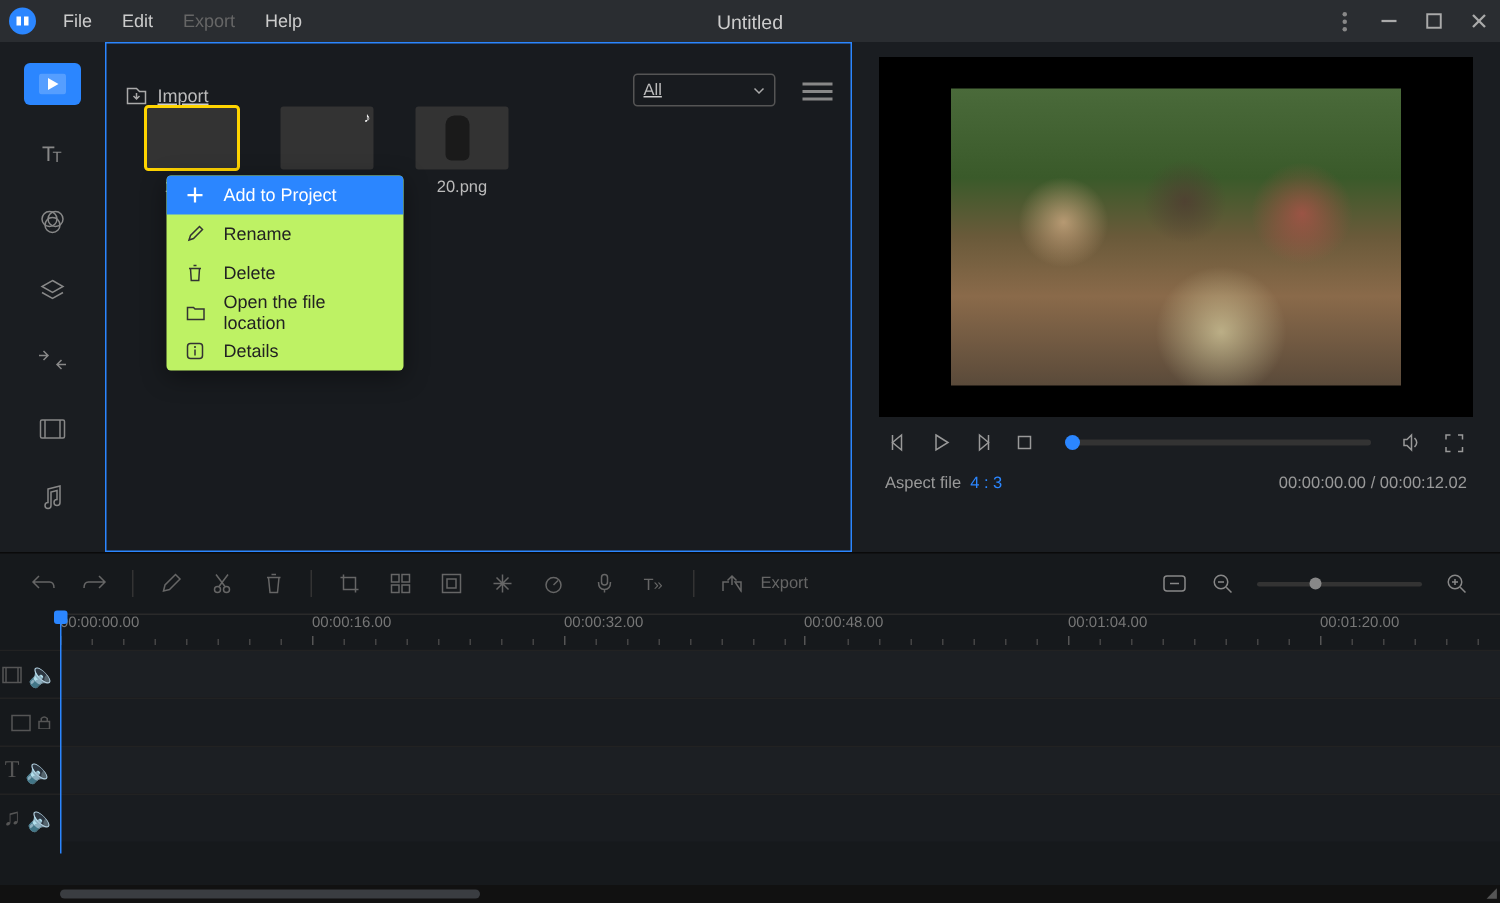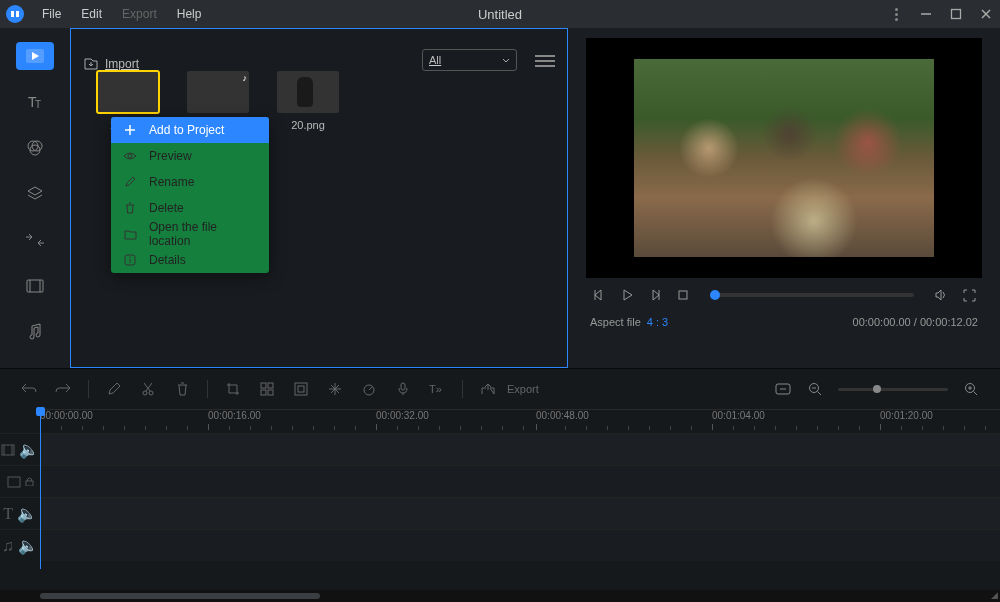--- a/index.html
+++ b/index.html
@@ -38,21 +38,21 @@
 .thumb .img { width:62px; height:42px; background:#333; border-radius:2px; position:relative; overflow:hidden;}
 .thumb.selected .img { outline:2px solid #ffd400; outline-offset:-1px;}
 .thumb .caption { font-size:11px; color:#bbb; margin-top:6px; white-space:nowrap; overflow:hidden; text-overflow:ellipsis;}
 .music-badge { position:absolute; top:2px; right:2px; font-size:9px; color:#fff;}
 .thumb-img1 { background: linear-gradient(135deg,#6b3a2a 0%,#8a5a3a 40%,#3a4a2a 100%);}
 .thumb-img2 { background: linear-gradient(180deg,#8a7a6a 0%,#c0a080 60%,#d8c0a0 100%);}
 .thumb-img3 { background: linear-gradient(180deg,#f0d0e0 0%,#f4dce8 100%);}
 .thumb-img3::after{content:"";position:absolute;left:20px;top:6px;width:16px;height:30px;background:#1a1a1a;border-radius:6px 6px 4px 4px;}
 
 
-.ctx-menu { position:absolute; left:40px; top:46px; width:158px; background:#15803d; border-radius:3px; box-shadow:0 4px 16px rgba(0,0,0,.4); overflow:hidden; z-index:10;}
+.ctx-menu { position:absolute; left:40px; top:46px; width:158px; background:#bef264; border-radius:3px; box-shadow:0 4px 16px rgba(0,0,0,.4); overflow:hidden; z-index:10;}
 .ctx-item { height:26px; display:flex; align-items:center; gap:12px; padding:0 12px; font-size:12px; color:#222; cursor:default;}
 .ctx-item.active { background:#2b86ff; color:#fff;}
 .ctx-icon { width:14px; height:14px; flex-shrink:0; display:flex; align-items:center; justify-content:center;}
 
 
 .preview { flex:1; background:#1a1d21; padding:10px 18px 8px 18px; display:flex; flex-direction:column; }
 .video-box { height:240px; background:#000; display:flex; align-items:center; justify-content:center;}
 .video-frame { width:300px; height:198px; background:linear-gradient(180deg,#4a6a3a 0%,#3a5a2a 30%,#6a5a3a 50%,#8a6a4a 70%,#5a4a3a 100%); position:relative; }
 .video-frame::before{content:"";position:absolute;inset:0;background:
   radial-gradient(circle at 25% 45%,rgba(220,180,140,.7) 0%,transparent 12%),
@@ -221,29 +221,20 @@
 
       <div class="ctx-menu">
         <div class="ctx-item active">
           <span class="ctx-icon">
               <svg width="12" height="12" viewBox="0 0 12 12">
                 <line x1="6" y1="1" x2="6" y2="11" stroke="#fff" stroke-width="1.5"></line>
                 <line x1="1" y1="6" x2="11" y2="6" stroke="#fff" stroke-width="1.5"></line>
               </svg>
             </span>
           <span>Add to Project</span>
-        </div>
-        <div class="ctx-item">
-          <span class="ctx-icon">
-              <svg width="14" height="10" viewBox="0 0 14 10">
-                <path d="M1 5 Q7 -1 13 5 Q7 11 1 5 Z" fill="none" stroke="#333"></path>
-                <circle cx="7" cy="5" r="2" fill="none" stroke="#333"></circle>
-              </svg>
-            </span>
-          <span>Preview</span>
         </div>
         <div class="ctx-item">
           <span class="ctx-icon">
               <svg width="12" height="12" viewBox="0 0 12 12">
                 <path d="M2 10 L3 7 L9 1 L11 3 L5 9 Z" fill="none" stroke="#333"></path>
               </svg>
             </span>
           <span>Rename</span>
         </div>
         <div class="ctx-item">

